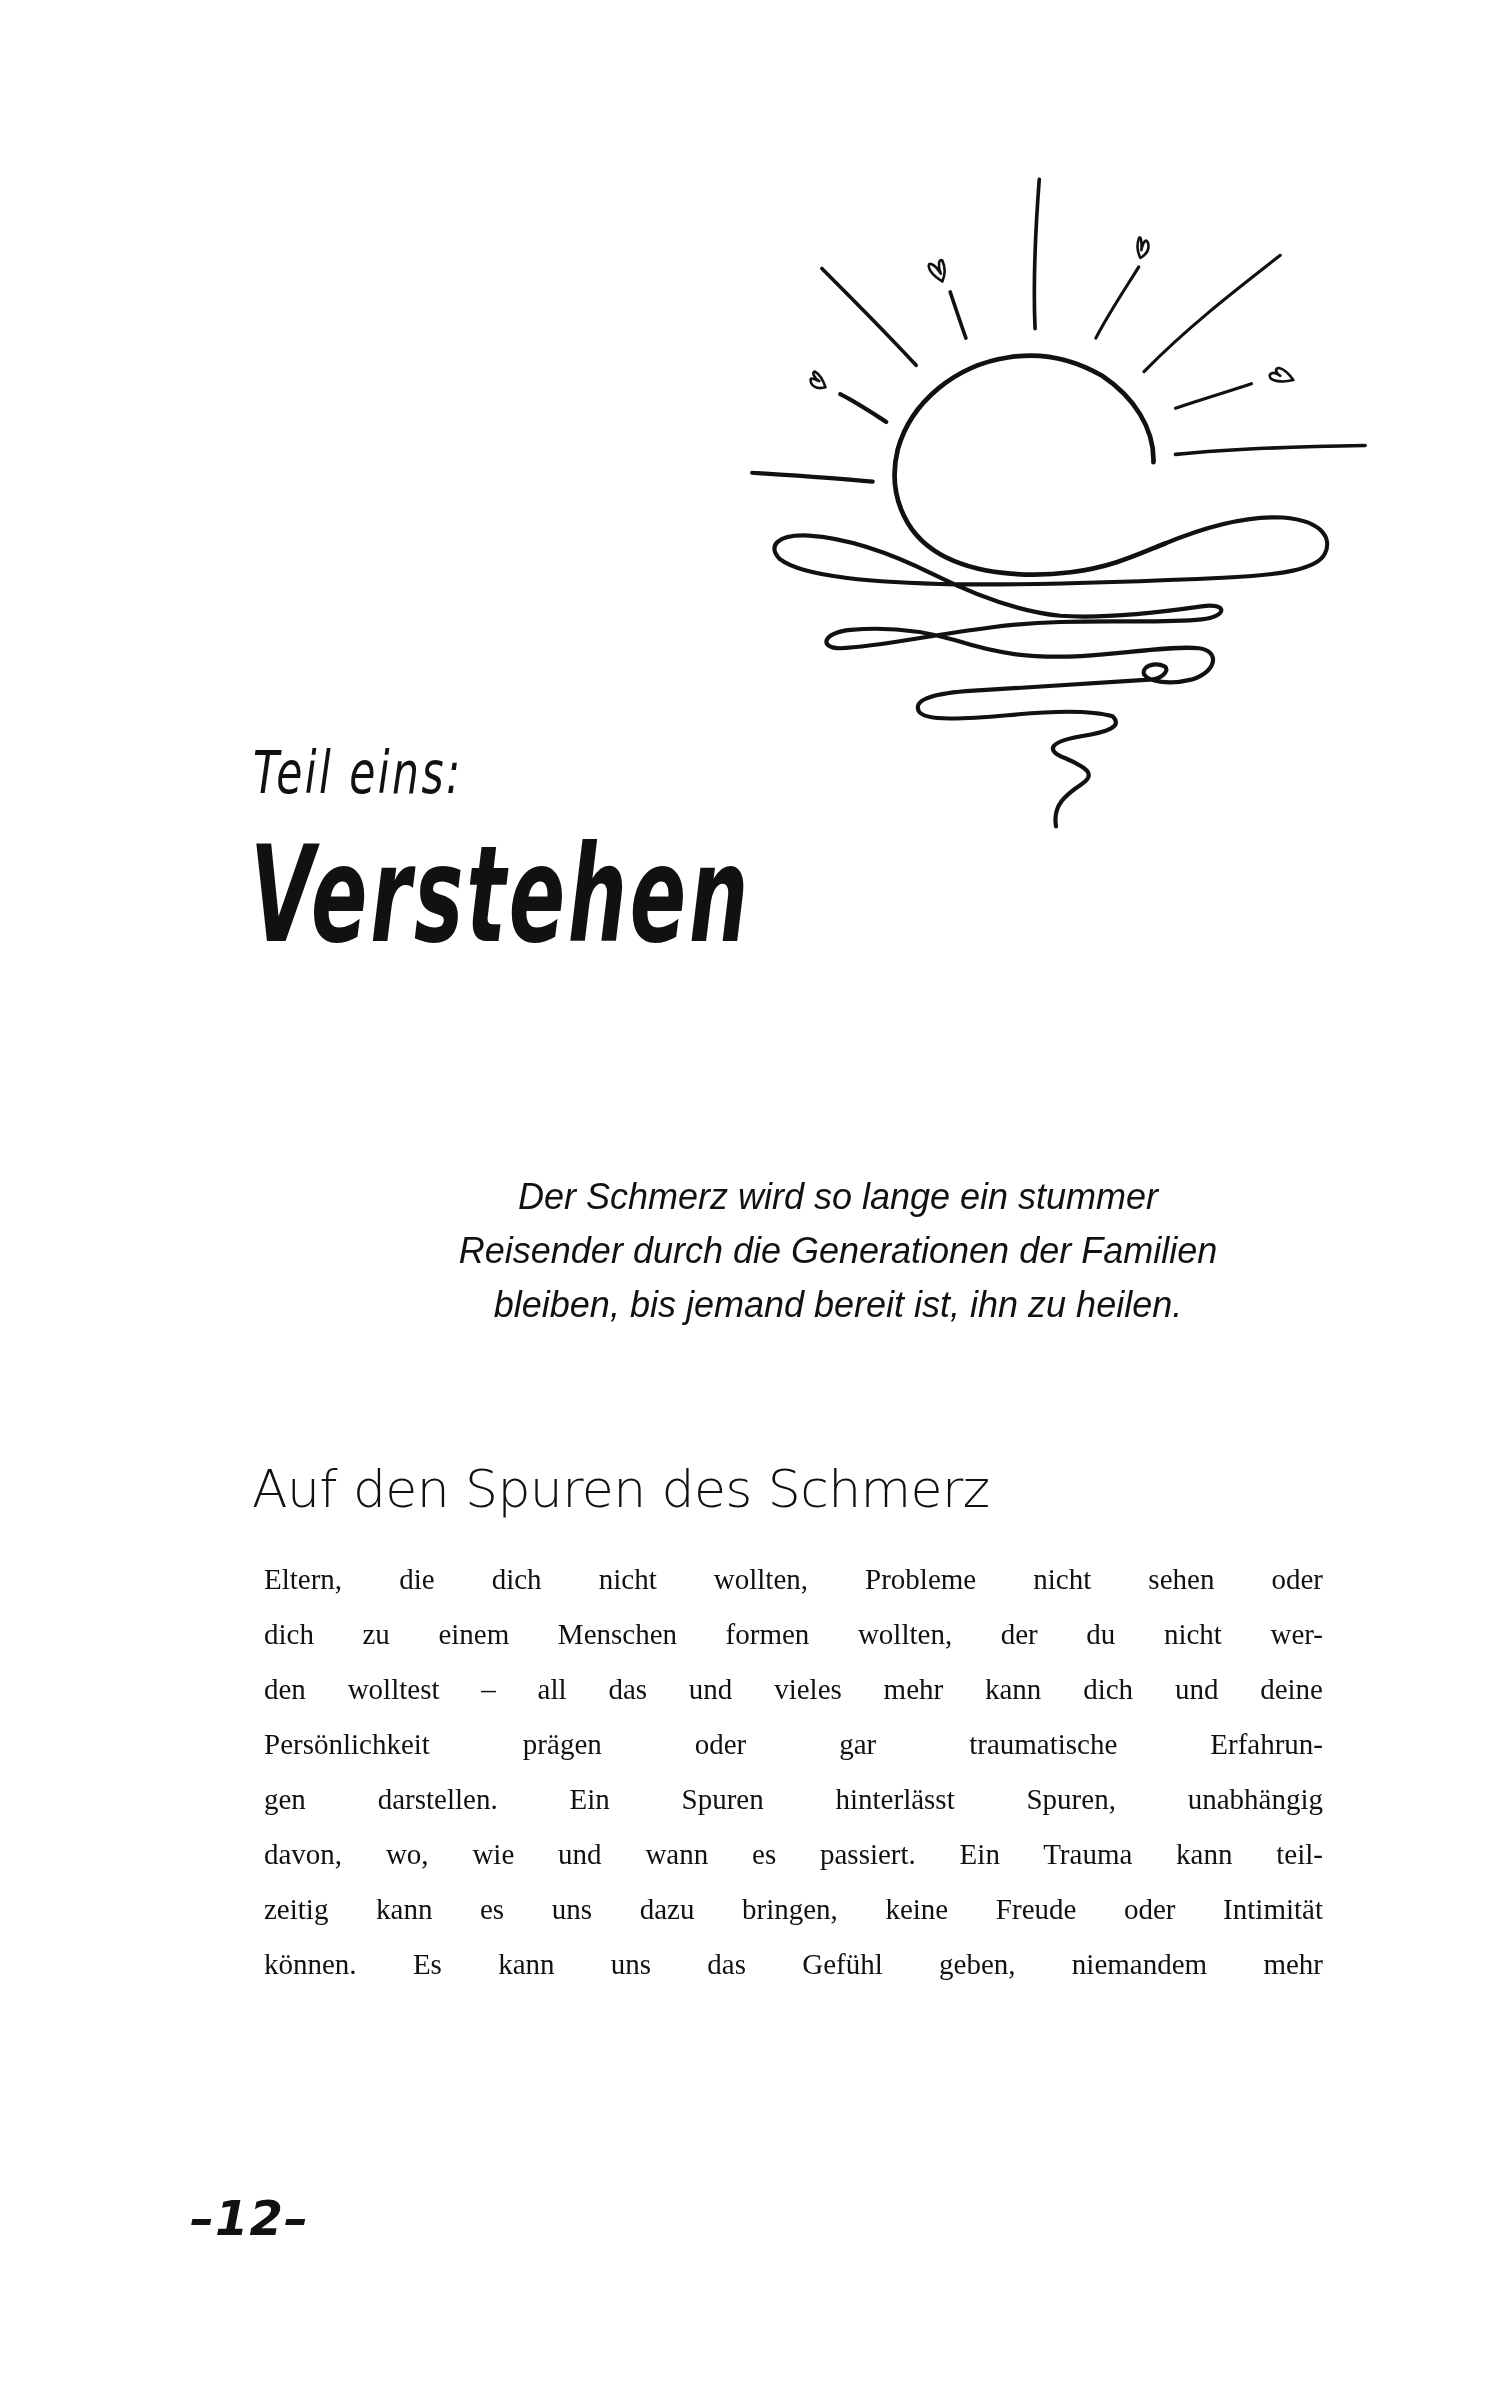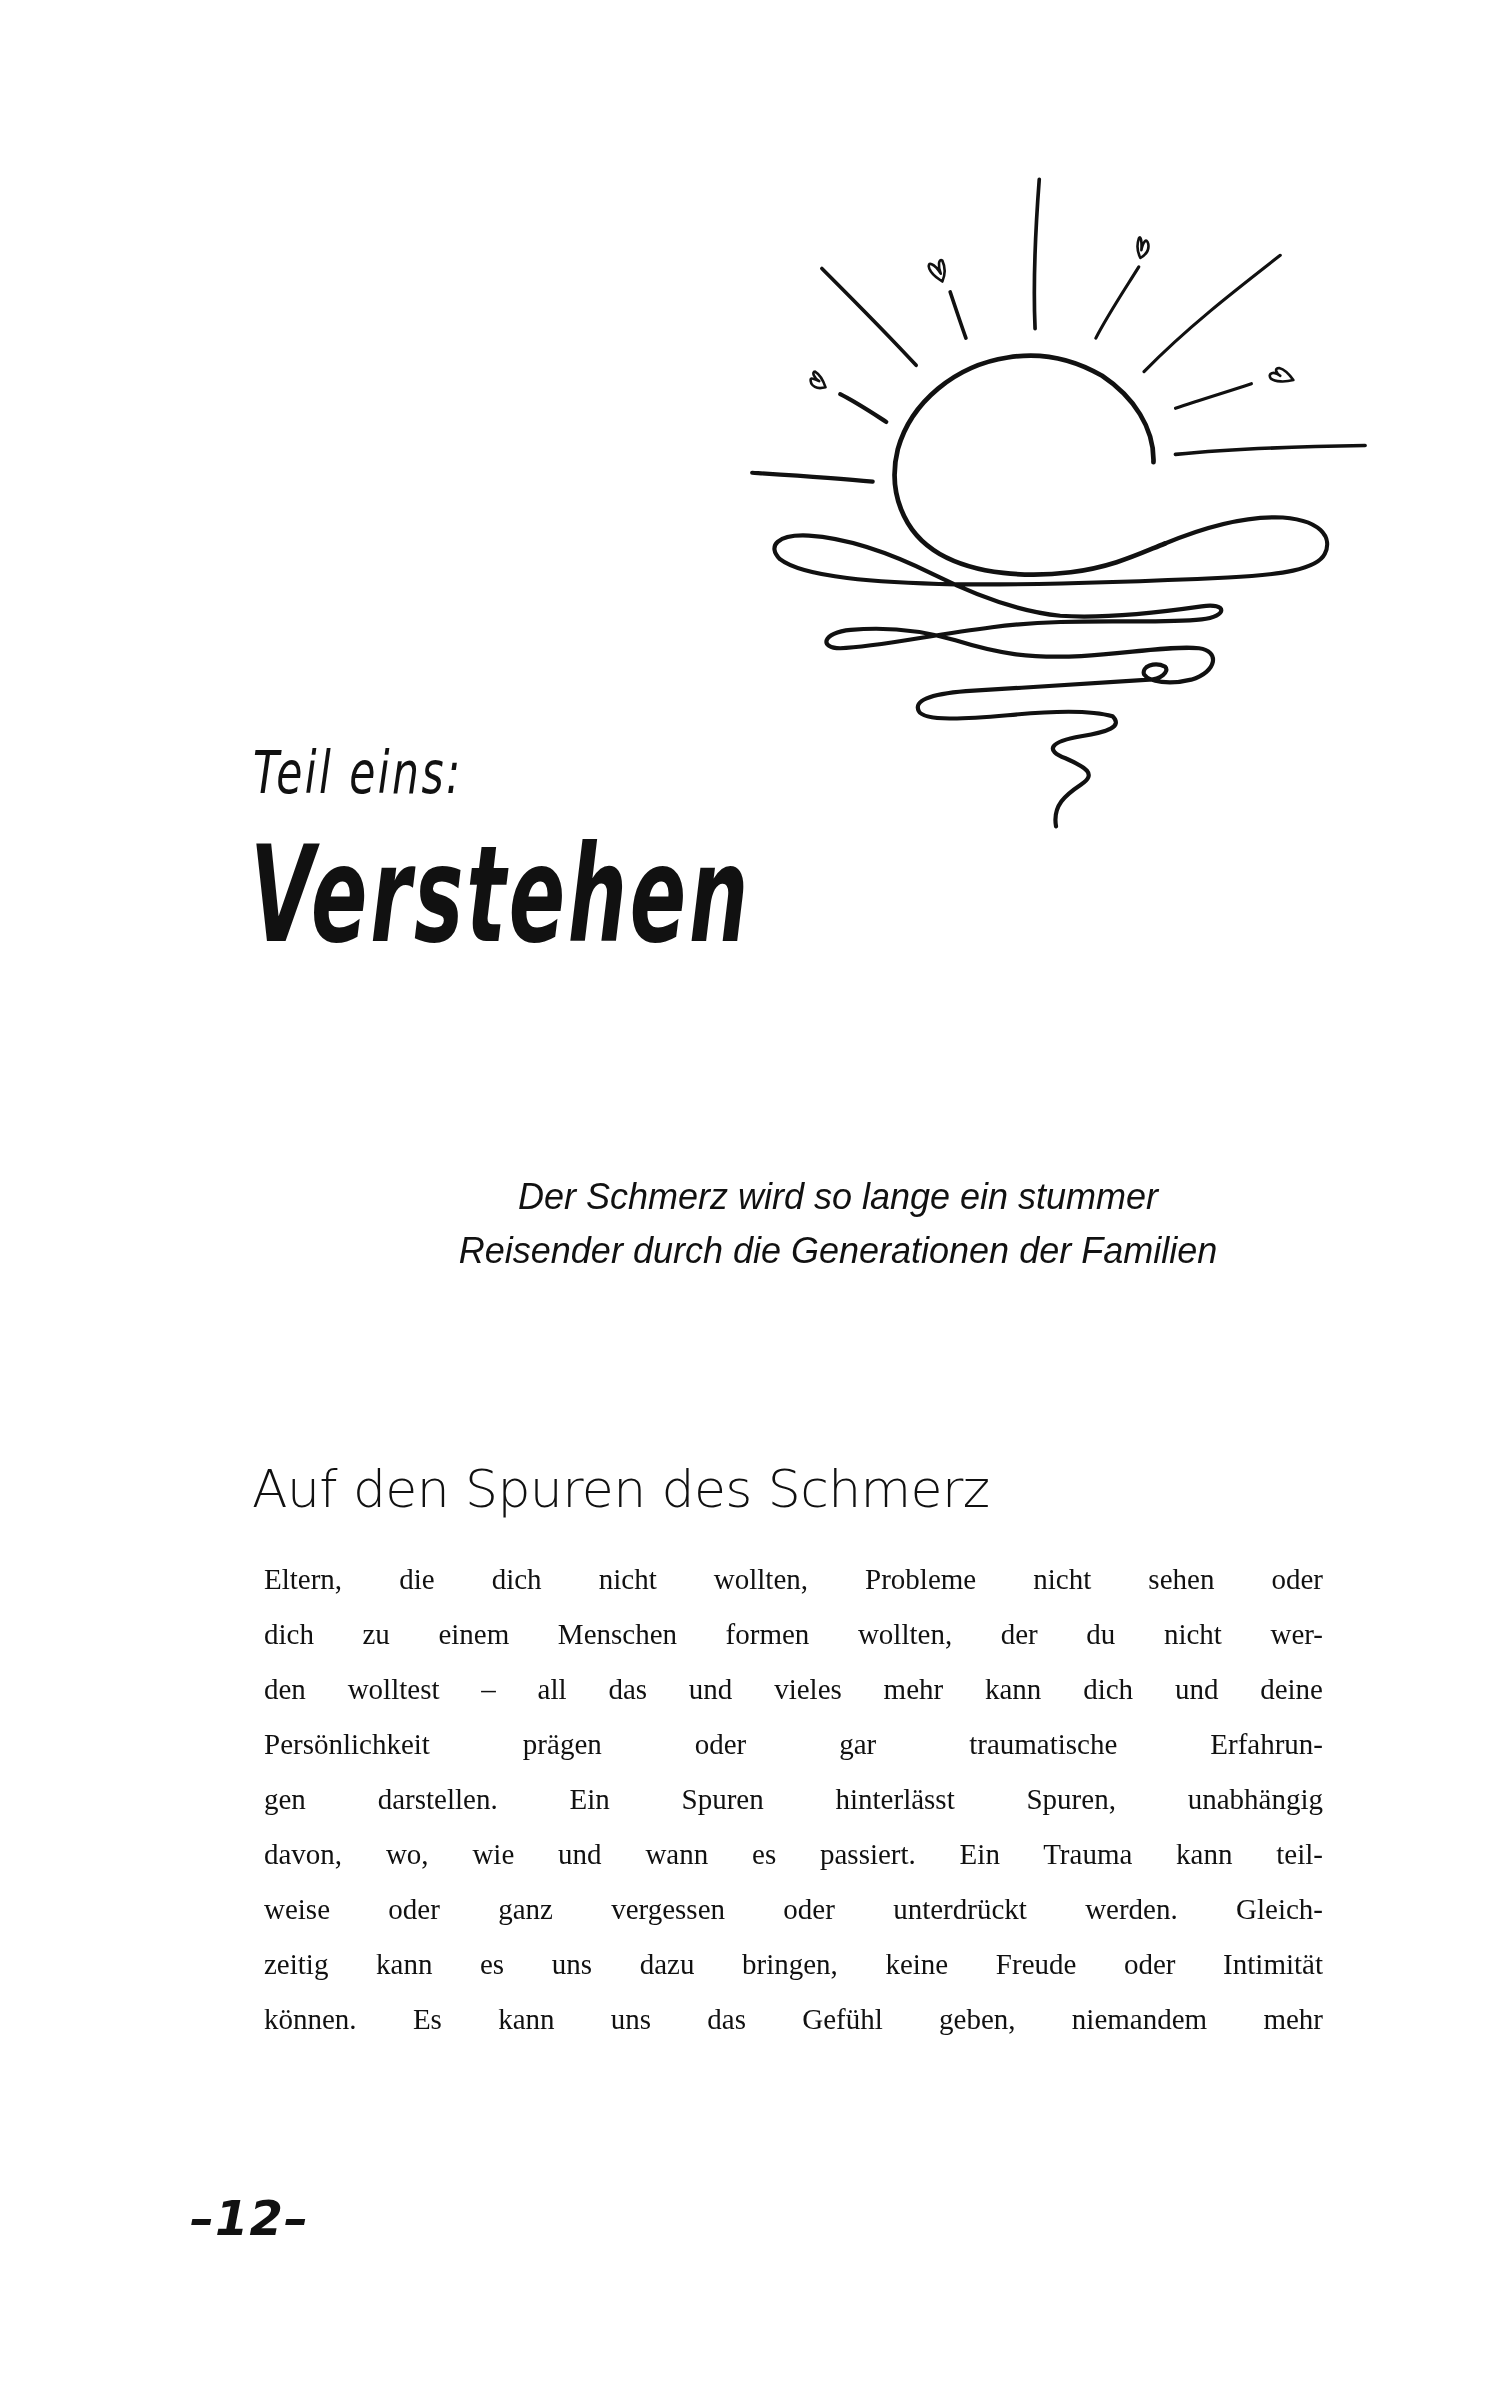--- a/index.html
+++ b/index.html
@@ -61,30 +61,30 @@
 
   <path d="M880 740 C 940 715, 1020 690, 1090 690 C 1180 692, 1200 730, 1185 760 C 1170 790, 1100 800, 1000 805 C 850 812, 650 820, 480 818 C 330 815, 190 805, 145 770 C 120 745, 140 722, 200 725 C 280 730, 360 760, 440 800 C 520 840, 600 870, 680 878 C 760 884, 880 870, 950 860 C 1000 852, 1000 880, 950 885 C 850 895, 700 880, 550 900 C 430 915, 330 938, 260 940 C 220 940, 225 910, 280 905 C 360 898, 430 910, 480 925 C 560 950, 620 960, 720 955 C 820 948, 900 935, 945 940 C 985 945, 980 985, 930 1000 C 890 1010, 850 1005, 840 990 C 835 975, 860 965, 880 975 C 890 985, 870 1000, 850 1000 C 760 1005, 620 1015, 500 1022 C 430 1028, 400 1040, 410 1060 C 420 1080, 500 1075, 580 1068 C 660 1060, 740 1058, 780 1070 C 800 1090, 770 1100, 720 1108 C 660 1118, 650 1135, 690 1150 C 730 1168, 750 1180, 720 1200 C 690 1220, 665 1240, 672 1280" stroke-width="8"></path>
 </svg>
 
 <div class="part-label">Teil eins:</div>
 <div class="part-title">Verstehen</div>
 
 <div class="epigraph">
   <div>Der Schmerz wird so lange ein stummer</div>
   <div>Reisender durch die Generationen der Familien</div>
+  <div>bleiben, bis jemand bereit ist, ihn zu heilen.</div>
 </div>
 
 <div class="section-heading">Auf den Spuren des Schmerz</div>
 
 <div class="body-text">
   <span class="line">Eltern, die dich nicht wollten, Probleme nicht sehen oder</span>
   <span class="line">dich zu einem Menschen formen wollten, der du nicht wer-</span>
   <span class="line">den wolltest – all das und vieles mehr kann dich und deine</span>
   <span class="line">Persönlichkeit prägen oder gar traumatische Erfahrun-</span>
   <span class="line">gen darstellen. Ein Spuren hinterlässt Spuren, unabhängig</span>
   <span class="line">davon, wo, wie und wann es passiert. Ein Trauma kann teil-</span>
-  <span class="line">weise oder ganz vergessen oder unterdrückt werden. Gleich-</span>
   <span class="line">zeitig kann es uns dazu bringen, keine Freude oder Intimität</span>
   <span class="line">können. Es kann uns das Gefühl geben, niemandem mehr</span>
 </div>
 
 <div class="page-number">–12–</div>
 
 
 </body></html>

